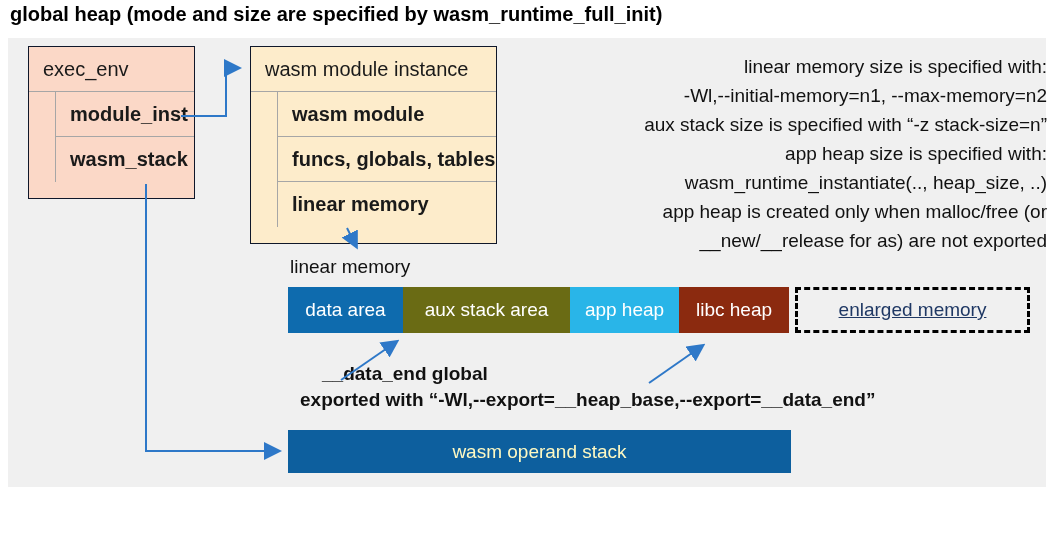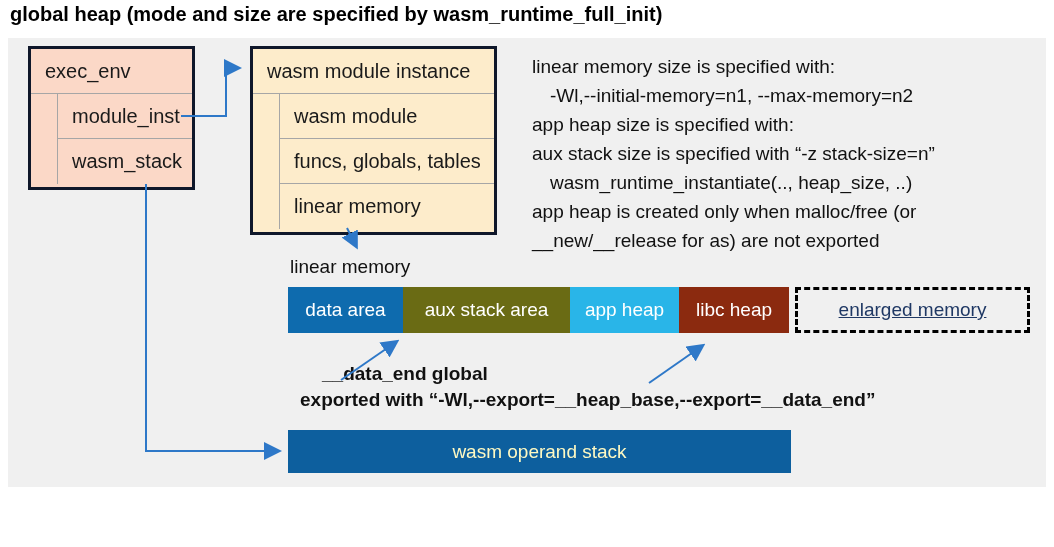--- a/index.html
+++ b/index.html
@@ -2,29 +2,29 @@
 <html><head>
 <meta charset="utf-8">
 <style>
   * { margin:0; padding:0; box-sizing:border-box; }
   body { background:#ffffff; font-family:"Liberation Sans","DejaVu Sans",sans-serif; }
   .stage { position:relative; width:1054px; height:487px; background:#ffffff; overflow:hidden; color:#111111; }
   .title { position:absolute; left:10px; top:3px; font-size:20px; font-weight:600; color:#000000; letter-spacing:0; }
   .panel { position:absolute; left:8px; top:38px; width:1038px; height:500px; background:#f0f0f0; }
 
   
-  .struct-box { position:absolute; border:3px solid #0f172a; font-size:20px; color:#1a1a1a; padding-bottom:3px; }
+  .struct-box { position:absolute; border:1px solid #0f172a; font-size:20px; color:#1a1a1a; padding-bottom:16px; }
   .exec-env { left:28px; top:46px; width:167px; background:#fbd8c7; }
   .module-instance { left:250px; top:46px; width:247px; background:#fdeccb; }
   .struct-header { height:45px; display:flex; align-items:center; padding-left:14px; border-bottom:1px solid #a6a6a6; }
-  .struct-row { height:45px; margin-left:26px; display:flex; align-items:center; padding-left:14px; border-left:1px solid #a6a6a6; border-bottom:1px solid #a6a6a6; }
+  .struct-row { height:45px; margin-left:26px; display:flex; align-items:center; padding-left:14px; border-left:1px solid #a6a6a6; border-bottom:1px solid #a6a6a6;font-weight:bold; }
   .struct-row.last { border-bottom:none; }
 
   
-  .notes-right { position:absolute; left:532px; top:52px; width:515px; font-size:19px; color:#111111; }
+  .notes-right { position:absolute; left:532px; top:52px; width:515px; font-size:19px; color:#111111;text-align:right; }
   .notes-right .ln { line-height:29px; white-space:nowrap; }
   .notes-right .indent { padding-left:18px; }
 
   
   .lm-label { position:absolute; left:290px; top:256px; font-size:19px; color:#111111; }
   .lm-bar { position:absolute; left:288px; top:287px; height:46px; display:flex; }
   .seg { height:46px; display:flex; align-items:center; justify-content:center; color:#ffffff; font-size:19px; white-space:nowrap; }
   .seg-data  { width:115px; background:#0e6bae; }
   .seg-aux   { width:167px; background:#6a6b14; }
   .seg-app   { width:109px; background:#29b5e8; }
@@ -64,22 +64,22 @@
   <div class="struct-box module-instance">
     <div class="struct-header">wasm module instance</div>
     <div class="struct-row">wasm module</div>
     <div class="struct-row">funcs, globals, tables</div>
     <div class="struct-row last">linear memory</div>
   </div>
 
   <div class="notes-right">
     <div class="ln">linear memory size is specified with:</div>
     <div class="ln indent">-Wl,--initial-memory=n1, --max-memory=n2</div>
+    <div class="ln">aux stack size is specified with “-z stack-size=n”</div>
     <div class="ln">app heap size is specified with:</div>
-    <div class="ln">aux stack size is specified with “-z stack-size=n”</div>
     <div class="ln indent">wasm_runtime_instantiate(.., heap_size, ..)</div>
     <div class="ln">app heap is created only when malloc/free (or</div>
     <div class="ln">__new/__release for as) are not exported</div>
   </div>
 
   <div class="lm-label">linear memory</div>
   <div class="lm-bar">
     <div class="seg seg-data">data area</div>
     <div class="seg seg-aux">aux stack area</div>
     <div class="seg seg-app">app heap</div>

